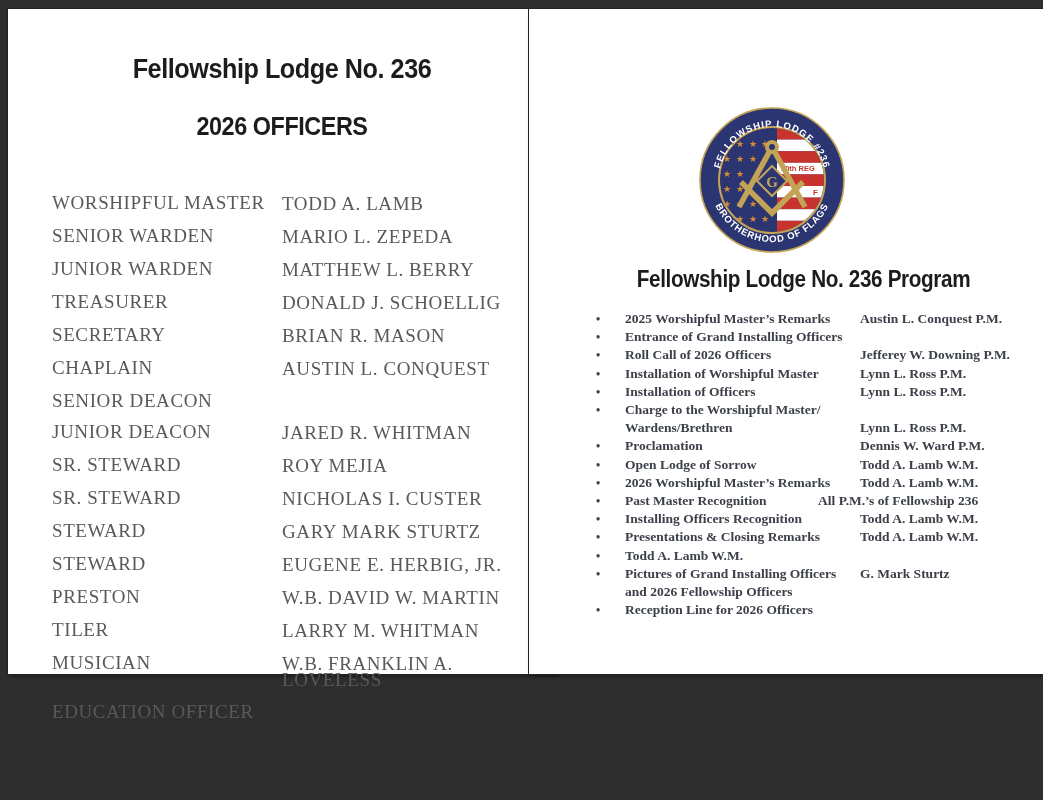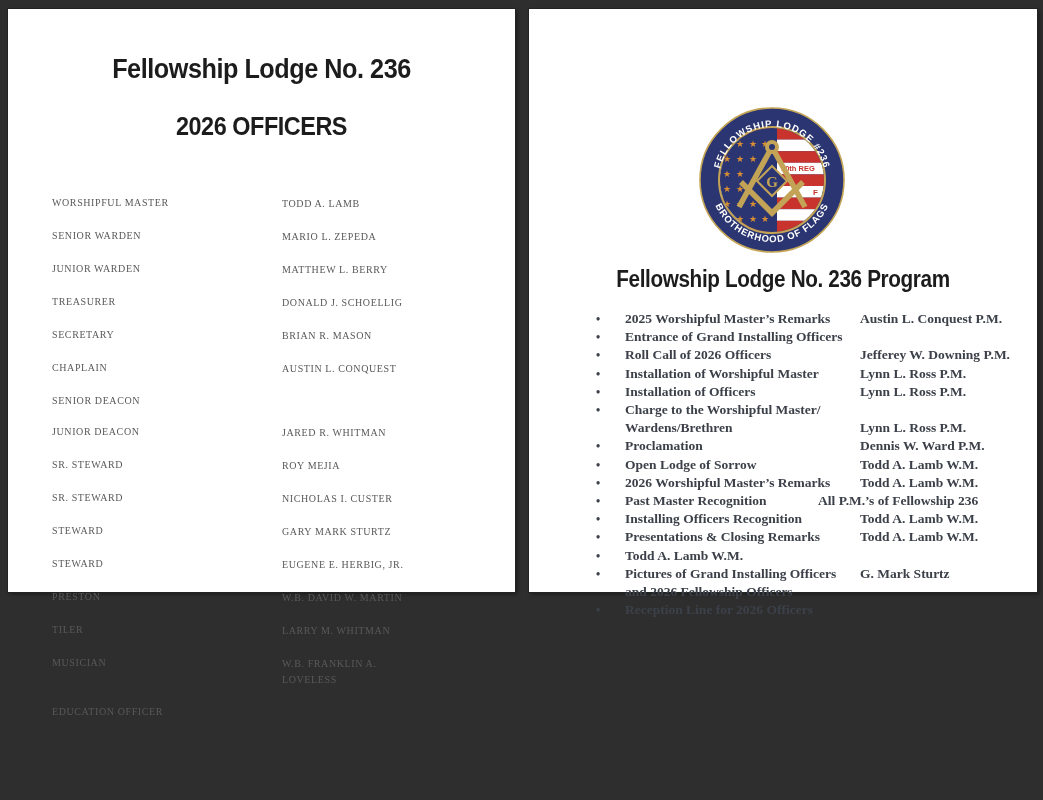--- a/index.html
+++ b/index.html
@@ -4,42 +4,43 @@
 <style>
   html,body { margin:0; padding:0; }
   body {
     width:1043px; height:800px;
     background:#2e2e2e;
     position:relative;
     overflow:hidden;
     font-family:"Liberation Sans", sans-serif;
   }
   .page {
-    position:absolute; top:9px; height:583px; width:507px;
+    position:absolute; top:9px; height:665px; width:507px;
     background:#ffffff;
     box-shadow:0 0 0 1px #232323, 2px 2px 4px rgba(0,0,0,.45);
+    padding-left:41px;
   }
   #page-left  { left:8px; }
   #page-right { left:529px; width:508px; }
 
   
   .lp-title1, .lp-title2 {
     position:absolute; left:0; width:100%;
     text-align:center; font-weight:700; color:#1c1c1c;
     transform:scaleX(.9); letter-spacing:-.5px;
   }
   .lp-title1 { top:44px;  font-size:28px; }
   .lp-title2 { top:102px; font-size:26px; }
 
   .officers { position:absolute; left:44px; top:187px; right:30px; }
   .o-row {
     display:grid; grid-template-columns:230px auto;
     margin-bottom:16.5px;
     font-family:"Liberation Serif", serif;
-    font-size:10px; color:#58595b; letter-spacing:.6px;
+    font-size:19px; color:#58595b; letter-spacing:.6px;
   }
   .o-title { line-height:14px; }
   .o-name  { line-height:16.5px; white-space:pre-line; }
 
   
   .logo { position:absolute; left:170px; top:98px; width:146px; height:146px; }
 
   .rp-title {
     position:absolute; left:0; top:257px; width:100%;
     text-align:center; font-weight:700; color:#1c1c1c;

